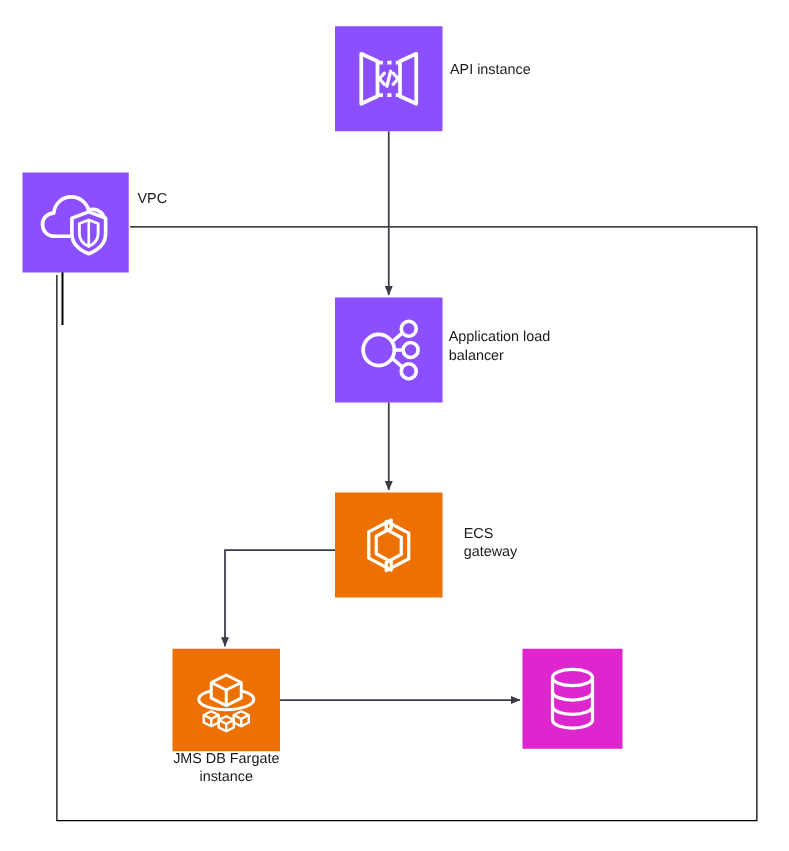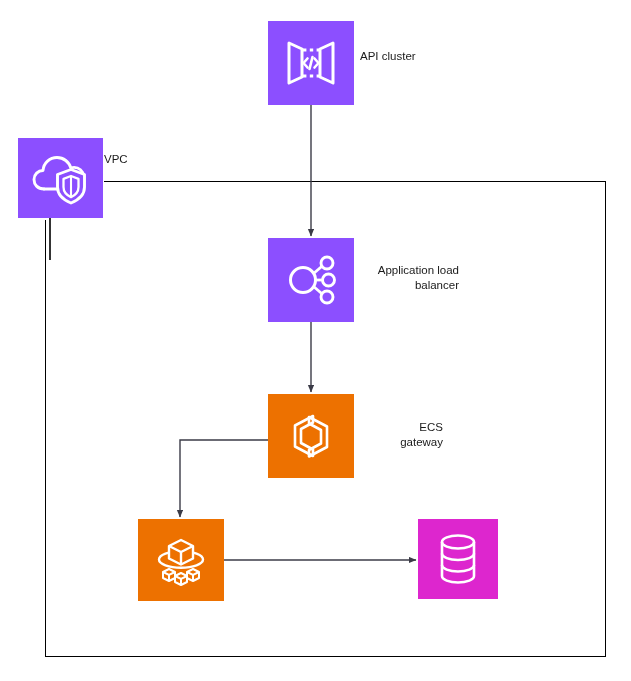--- a/index.html
+++ b/index.html
@@ -52,21 +52,21 @@
     position: absolute;
     font-size: 11.5px;
     line-height: 15px;
     color: #1a1a1a;
     white-space: pre-line;
   }
   .label-right {
     text-align: left;
   }
   .label-center-right {
-    text-align: right;
+    text-align: left;
   }
   .label-below {
     text-align: center;
   }
 
   
   .conn {
     position: absolute;
     pointer-events: none;
     overflow: visible;
@@ -111,21 +111,21 @@
           <line x1="21" y1="16" x2="37" y2="16" stroke="#ffffff" stroke-width="3" stroke-dasharray="3.4 3.4"></line>
           <line x1="21" y1="42" x2="37" y2="42" stroke="#ffffff" stroke-width="3" stroke-dasharray="3.4 3.4"></line>
 
           <path d="M25.5,24.5 L21.5,29 L25.5,33.5" fill="none" stroke="#ffffff" stroke-width="2.6" stroke-linecap="round" stroke-linejoin="round"></path>
           <path d="M32.5,24.5 L36.5,29 L32.5,33.5" fill="none" stroke="#ffffff" stroke-width="2.6" stroke-linecap="round" stroke-linejoin="round"></path>
           <line x1="30.5" y1="23" x2="27.5" y2="35" stroke="#ffffff" stroke-width="2.6" stroke-linecap="round"></line>
         </svg>
       </span>
     </div>
   </div>
-  <div class="node-label label-right" style="left:360px; top:49px; width:120px;">API cluster</div>
+  <div class="node-label label-right" style="left:360px; top:49px; width:120px;">API instance</div>
 
   <div class="node" style="left:18px; top:138px; width:85px; height:80px;">
     <div class="node-box" style="background:#8C4FFF;">
       <span>
         <svg width="62" height="58" viewBox="0 0 62 58">
 
           <path d="M14,40 C7.5,40 4,35.5 4,30.5 C4,25.5 8,21.5 13,21.5
                    C13.6,14 19.8,8.5 27,8.5 C33.6,8.5 39.2,13 40.8,19
                    C41.8,18.6 43,18.4 44.2,18.4 C49,18.4 53,22 53.6,26.6" fill="none" stroke="#ffffff" stroke-width="2.9" stroke-linecap="round" stroke-linejoin="round"></path>
           <path d="M14,40 L27,40" fill="none" stroke="#ffffff" stroke-width="2.9" stroke-linecap="round"></path>
@@ -133,21 +133,21 @@
           <path d="M41,20.5 L54.5,25.5 L54.5,38 C54.5,45.5 48.5,51 41,54
                    C33.5,51 27.5,45.5 27.5,38 L27.5,25.5 Z" fill="#8C4FFF" stroke="#ffffff" stroke-width="2.9" stroke-linejoin="round"></path>
 
           <path d="M41,27 L48.5,29.8 L48.5,38 C48.5,42.8 45.2,46.3 41,48.2
                    C36.8,46.3 33.5,42.8 33.5,38 L33.5,29.8 Z" fill="none" stroke="#ffffff" stroke-width="2.3" stroke-linejoin="round"></path>
           <line x1="41" y1="27.5" x2="41" y2="48" stroke="#ffffff" stroke-width="2.1"></line>
         </svg>
       </span>
     </div>
   </div>
-  <div class="node-label label-right" style="left:104px; top:152px; width:80px;">VPC</div>
+  <div class="node-label label-right" style="left:110px; top:152px; width:80px;">VPC</div>
 
   <div class="node" style="left:268px; top:238px; width:86px; height:84px;">
     <div class="node-box" style="background:#8C4FFF;">
       <span>
         <svg width="58" height="58" viewBox="0 0 58 58">
 
           <line x1="24" y1="29" x2="42" y2="13.5" stroke="#ffffff" stroke-width="2.8"></line>
           <line x1="24" y1="29" x2="43" y2="29" stroke="#ffffff" stroke-width="2.8"></line>
           <line x1="24" y1="29" x2="42" y2="44.5" stroke="#ffffff" stroke-width="2.8"></line>
 
@@ -197,20 +197,22 @@
           <path d="M35,41 L41,44 L47,41" fill="none" stroke="#ffffff" stroke-width="2"></path>
           <line x1="41" y1="44" x2="41" y2="50" stroke="#ffffff" stroke-width="2"></line>
 
           <path d="M29,42 L35,45 L35,51 L29,54 L23,51 L23,45 Z" fill="#ED7100" stroke="#ffffff" stroke-width="2" stroke-linejoin="round"></path>
           <path d="M23,45 L29,48 L35,45" fill="none" stroke="#ffffff" stroke-width="2"></path>
           <line x1="29" y1="48" x2="29" y2="54" stroke="#ffffff" stroke-width="2"></line>
         </svg>
       </span>
     </div>
   </div>
+  <div class="node-label label-below" style="left:111px; top:600px; width:140px;">JMS DB Fargate
+instance</div>
 
   <div class="node" style="left:418px; top:519px; width:80px; height:80px;">
     <div class="node-box" style="background:#DD26CE;">
       <span>
         <svg width="54" height="56" viewBox="0 0 54 56">
 
           <path d="M11,11 L11,45 C11,48.6 18.2,51.5 27,51.5 C35.8,51.5 43,48.6 43,45 L43,11" fill="none" stroke="#ffffff" stroke-width="2.6"></path>
 
           <ellipse cx="27" cy="11" rx="16" ry="6.5" fill="none" stroke="#ffffff" stroke-width="2.6"></ellipse>
 

